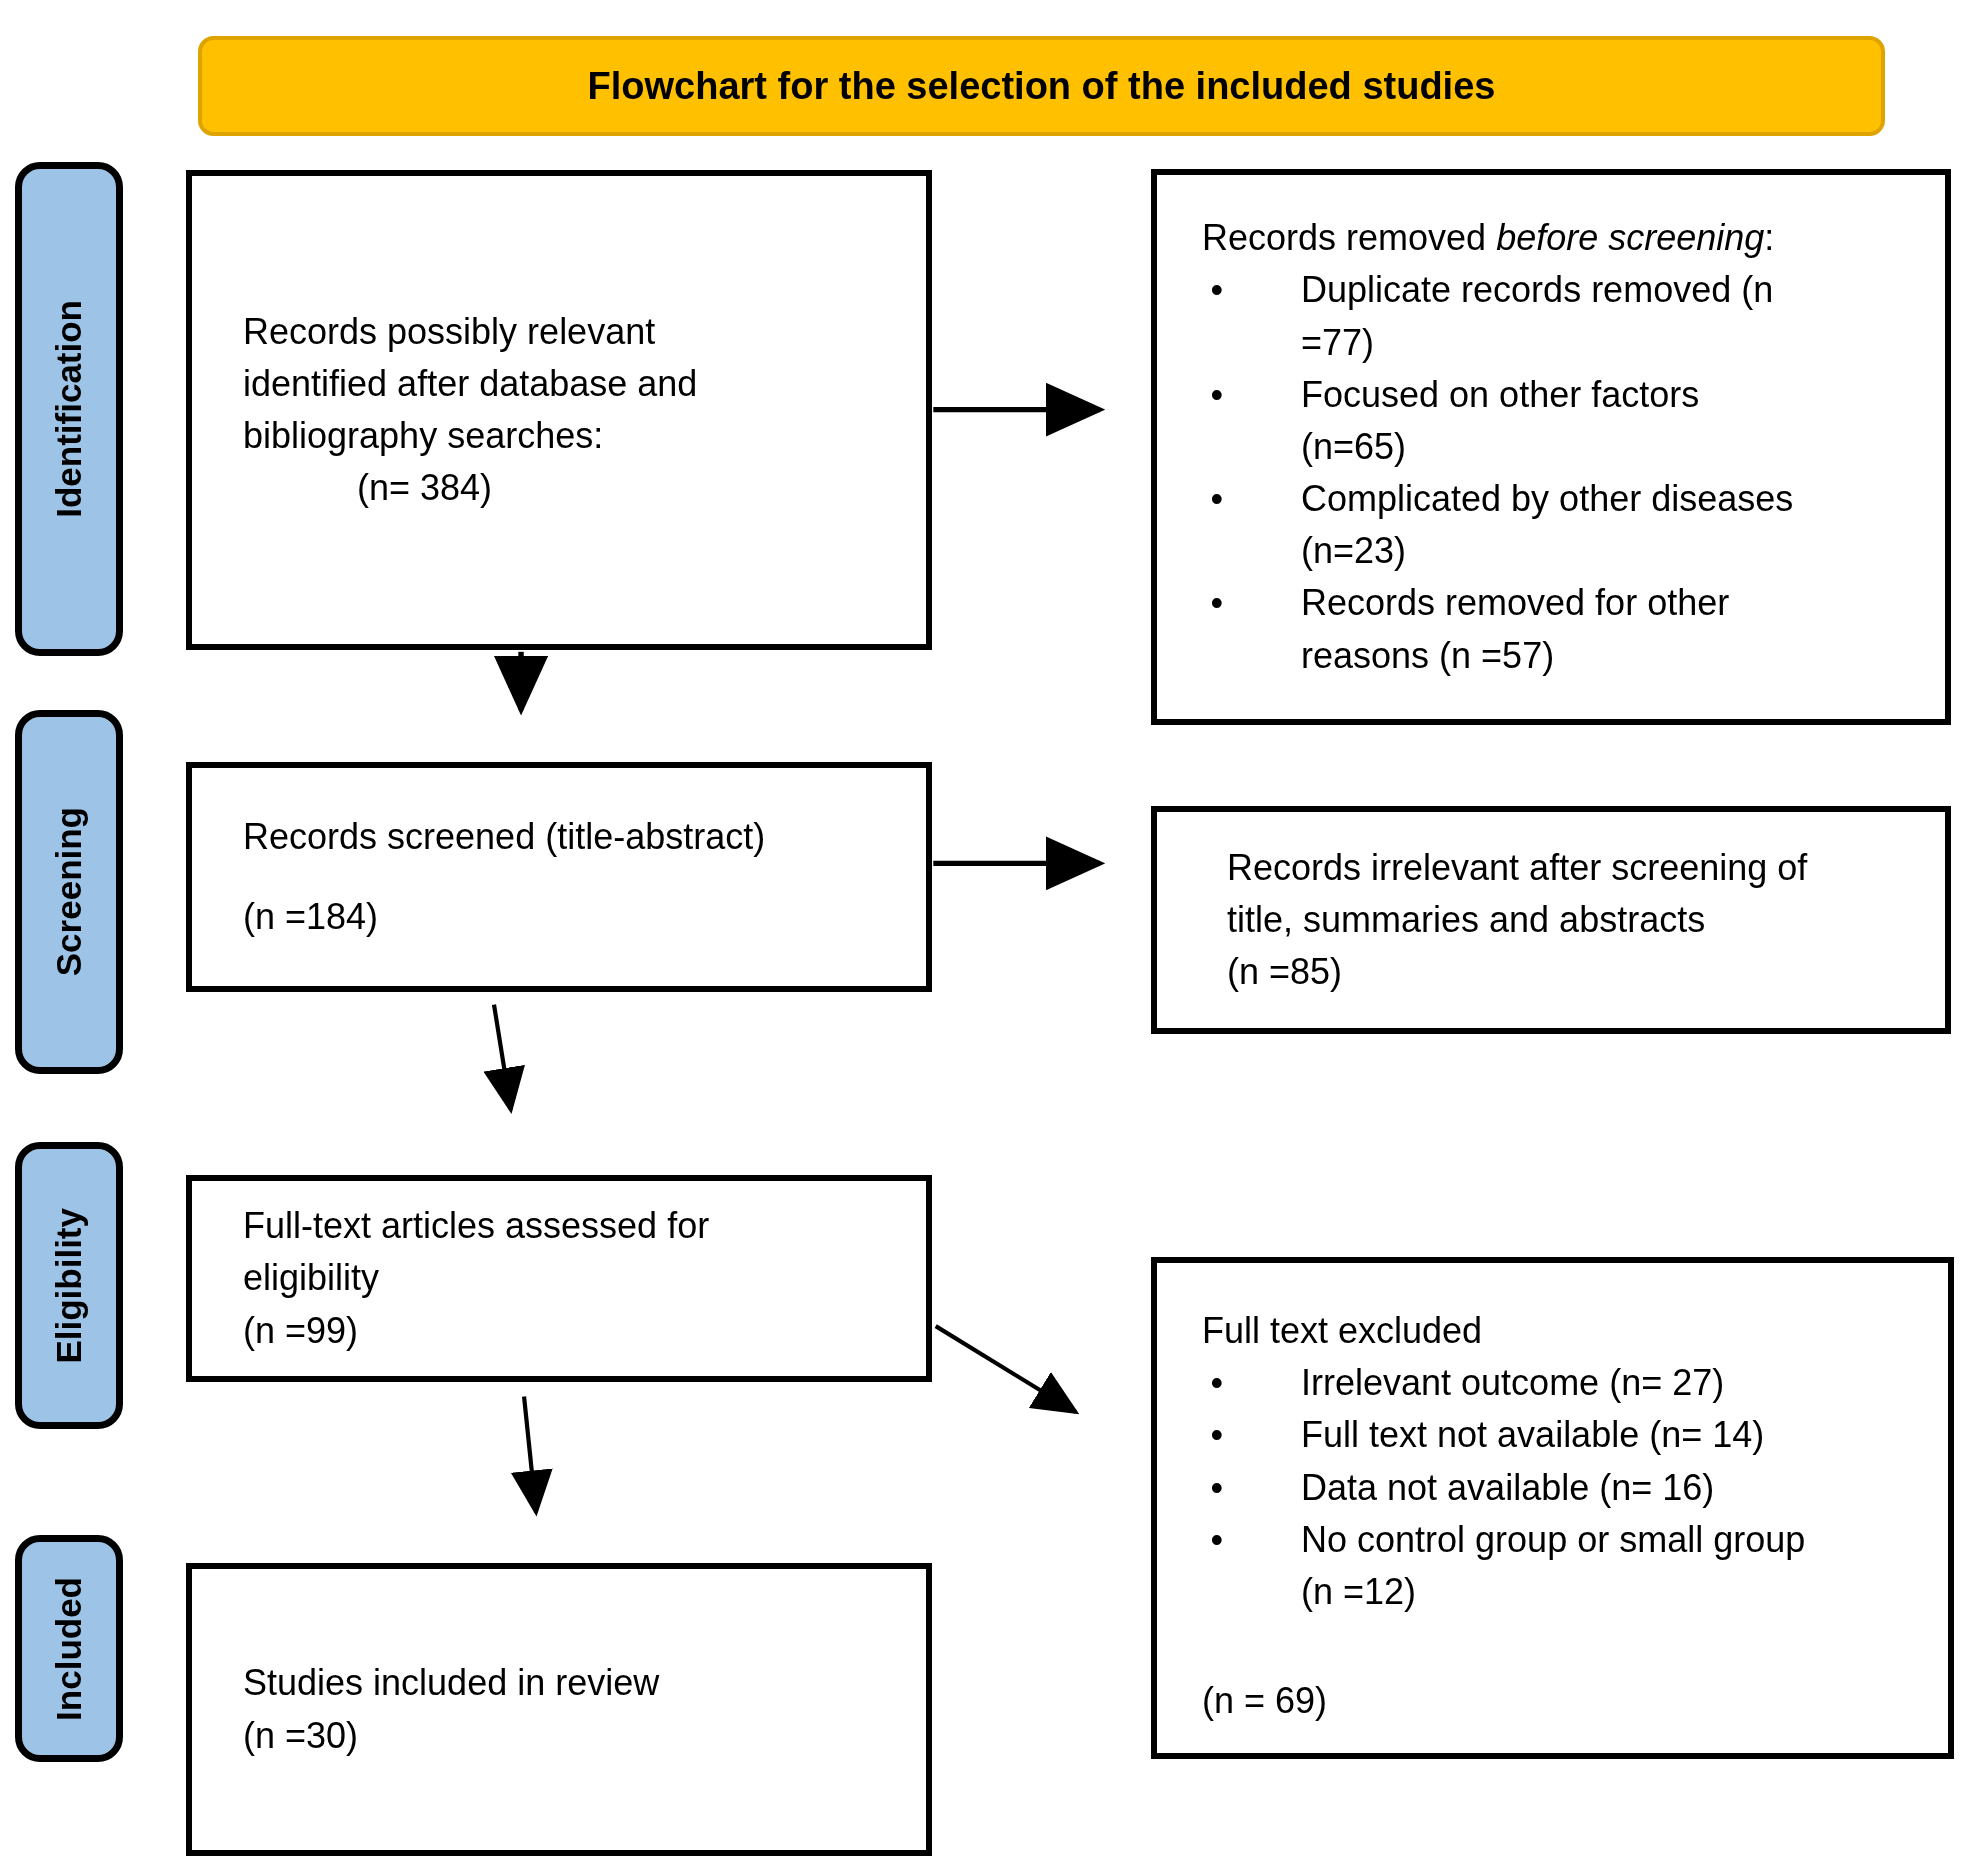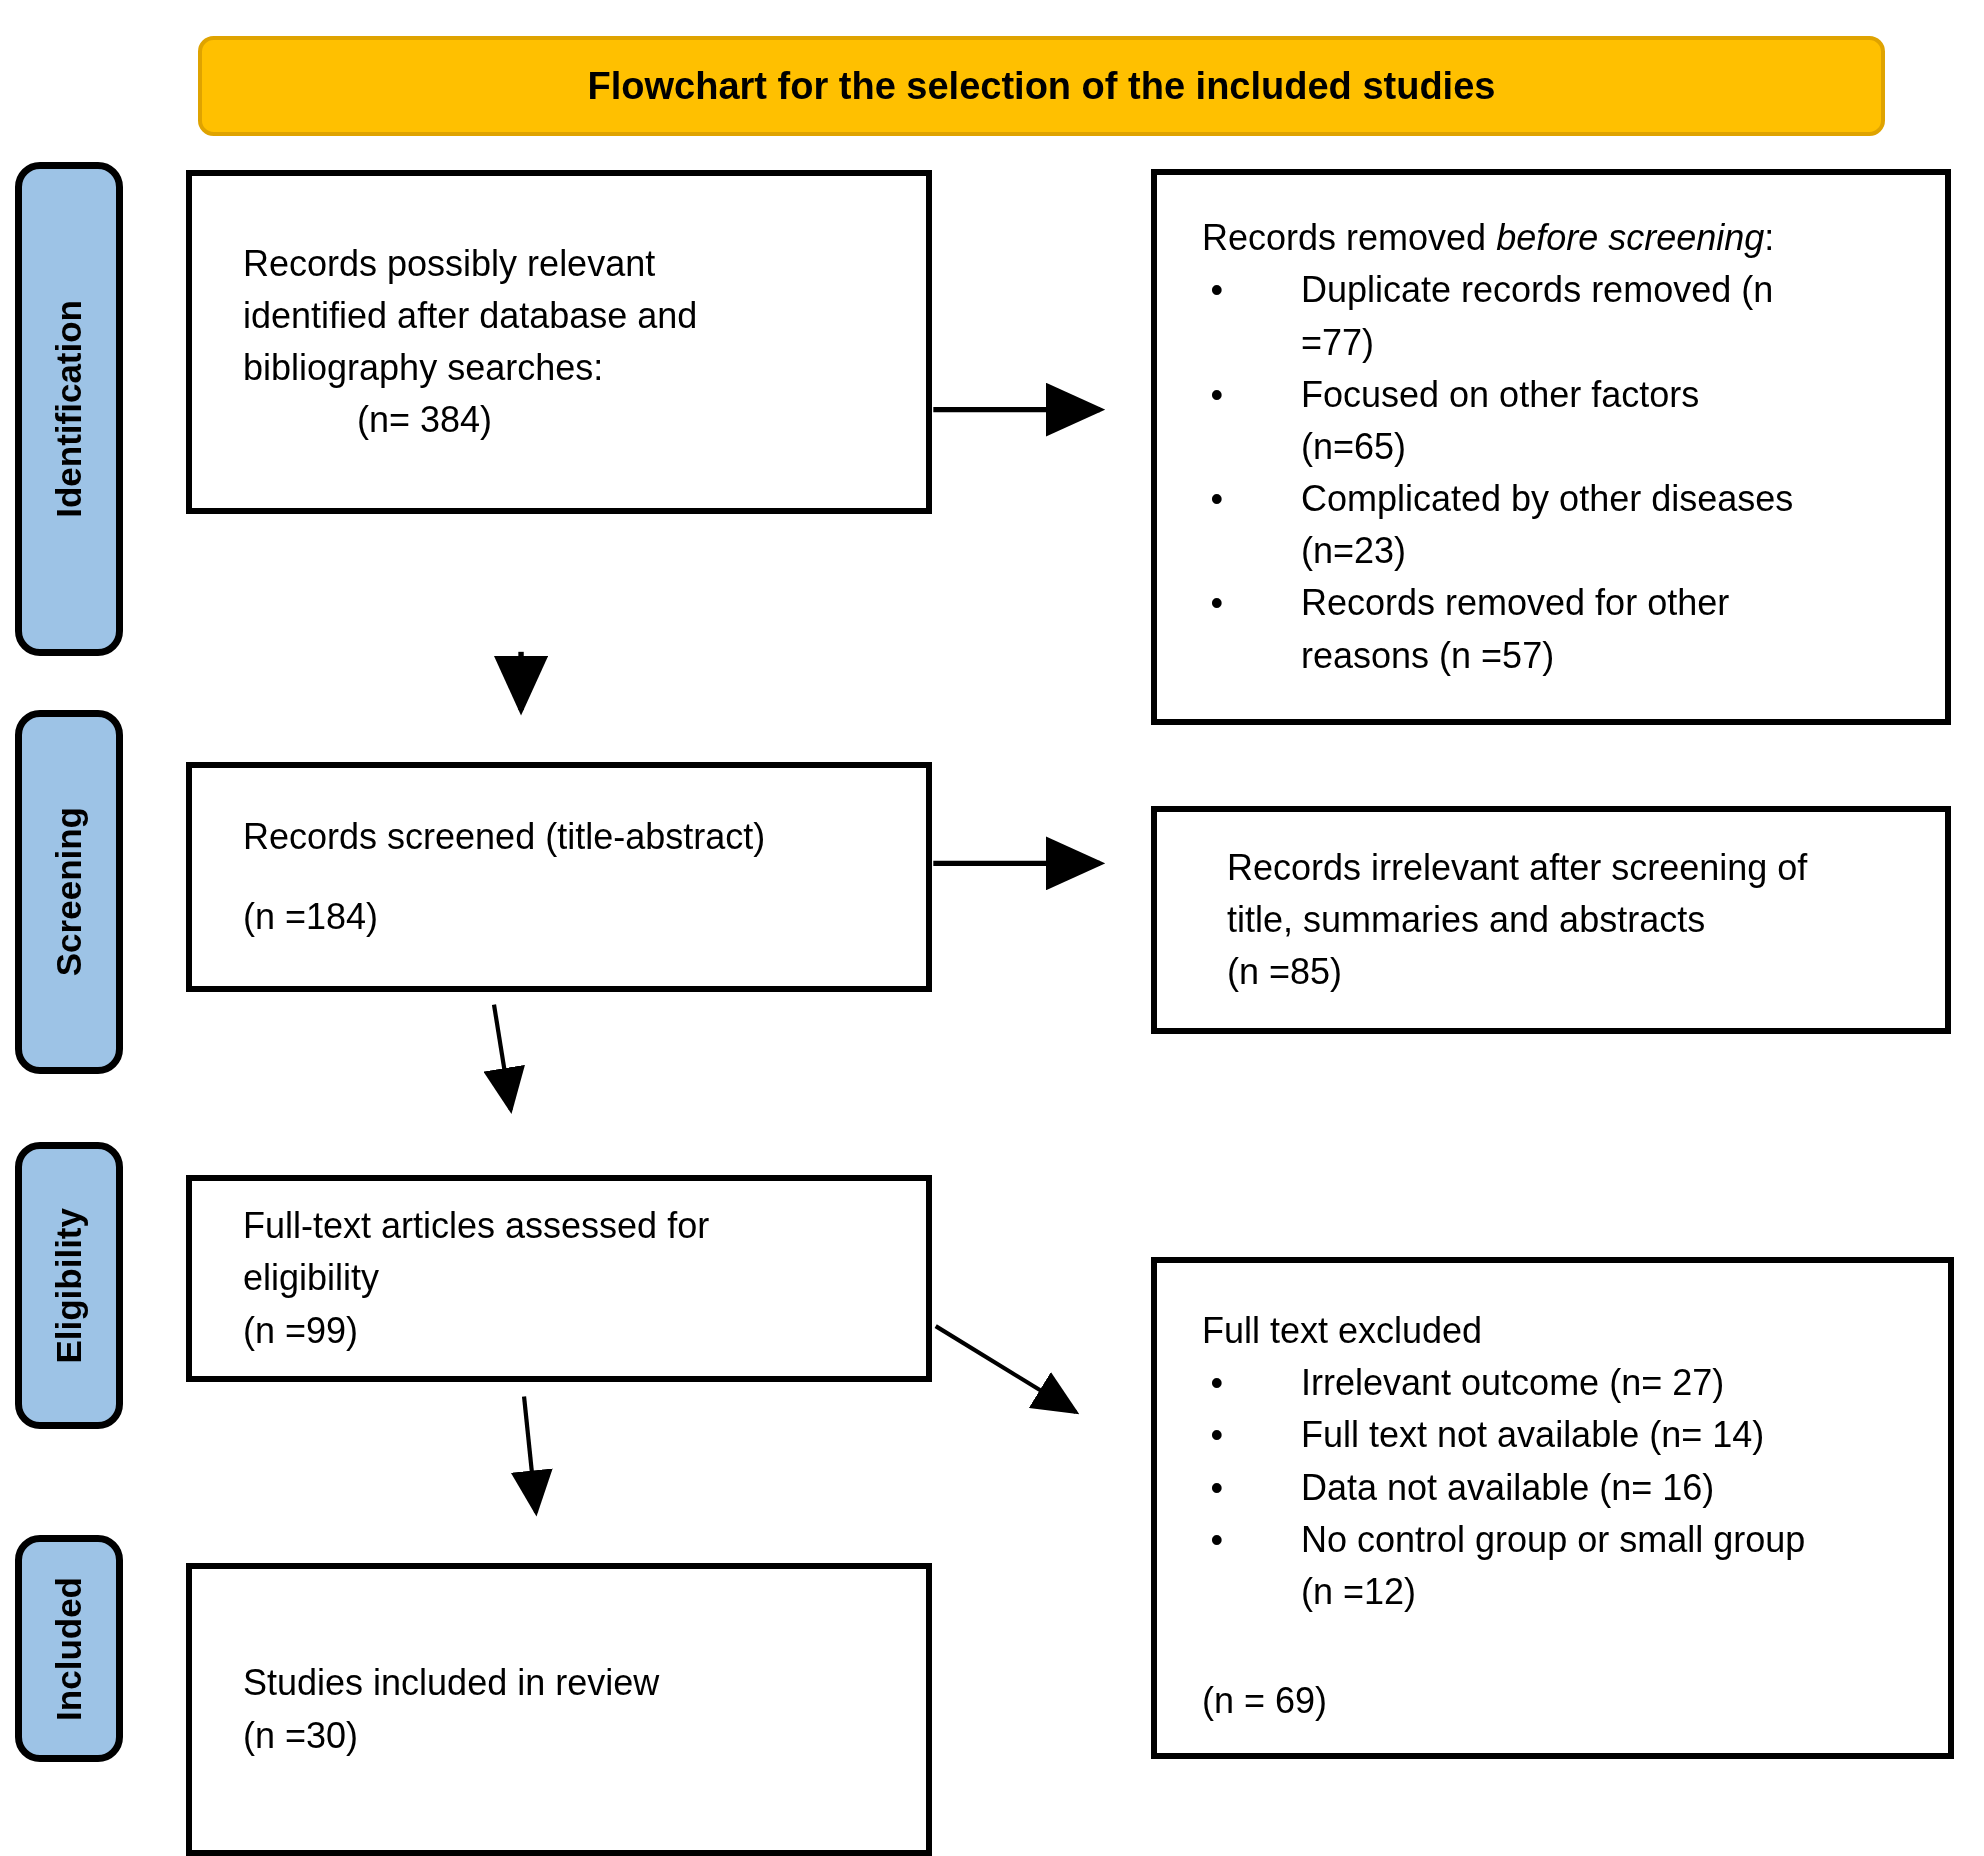--- a/index.html
+++ b/index.html
@@ -32,21 +32,21 @@
   #stage-screening      { top:691px; height:364px; }
   #stage-eligibility    { top:1123px; height:287px; }
   #stage-included       { top:1516px; height:227px; }
 
   
   .box {
     position:absolute; background:#fff; border:6.6px solid #000;
     font-size:36px; line-height:1.45;
     display:flex; flex-direction:column; justify-content:center;
   }
-  #box-identified { left:186px; top:151px;  width:746px; height:344px; padding-left:51px; }
+  #box-identified { left:186px; top:151px;  width:746px; height:480px; padding-left:51px; }
   #box-identified .box-text { max-width:529px; }
   #box-identified .n-line   { padding-left:114px; }
   #box-screened   { left:186px; top:743px; width:746px; height:230px; padding-left:51px;gap:28px; }
   #box-screened   .box-text { max-width:673px; }
   #box-assessed   { left:186px; top:1156px; width:746px; height:207px; padding-left:51px; }
   #box-assessed   .box-text { max-width:541px; }
   #box-included-studies { left:186px; top:1544px; width:746px; height:293px; padding-left:51px; }
   #box-included-studies .box-text { max-width:673px; }
 
   #rbox-removed    { left:1151px; top:150px;  width:800px; height:556px; padding-left:45px; padding-right:30px; }

